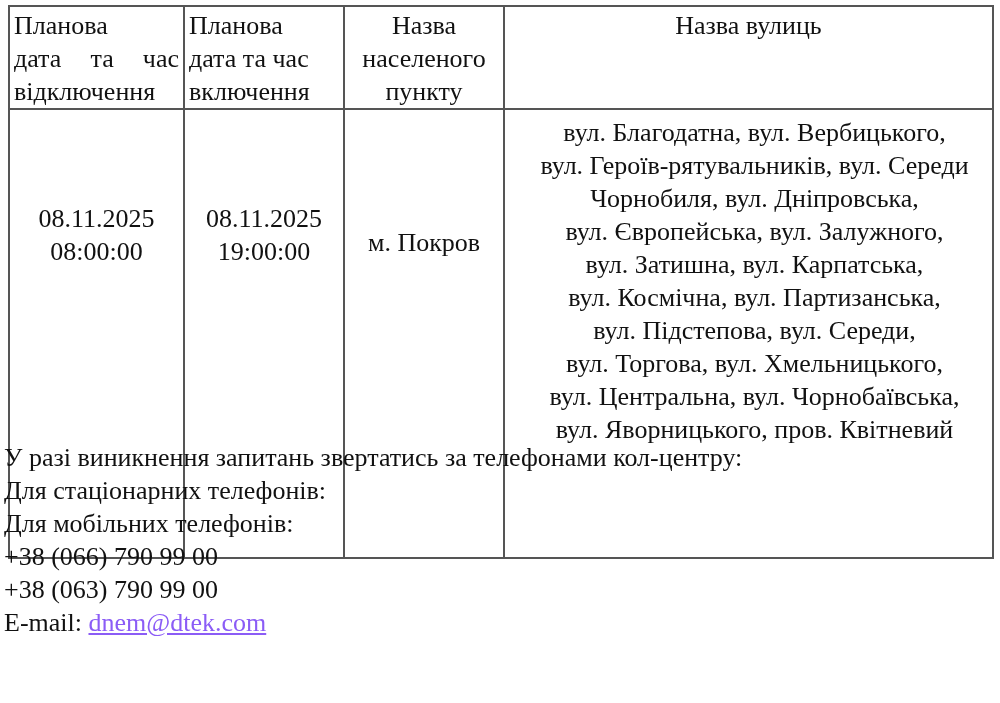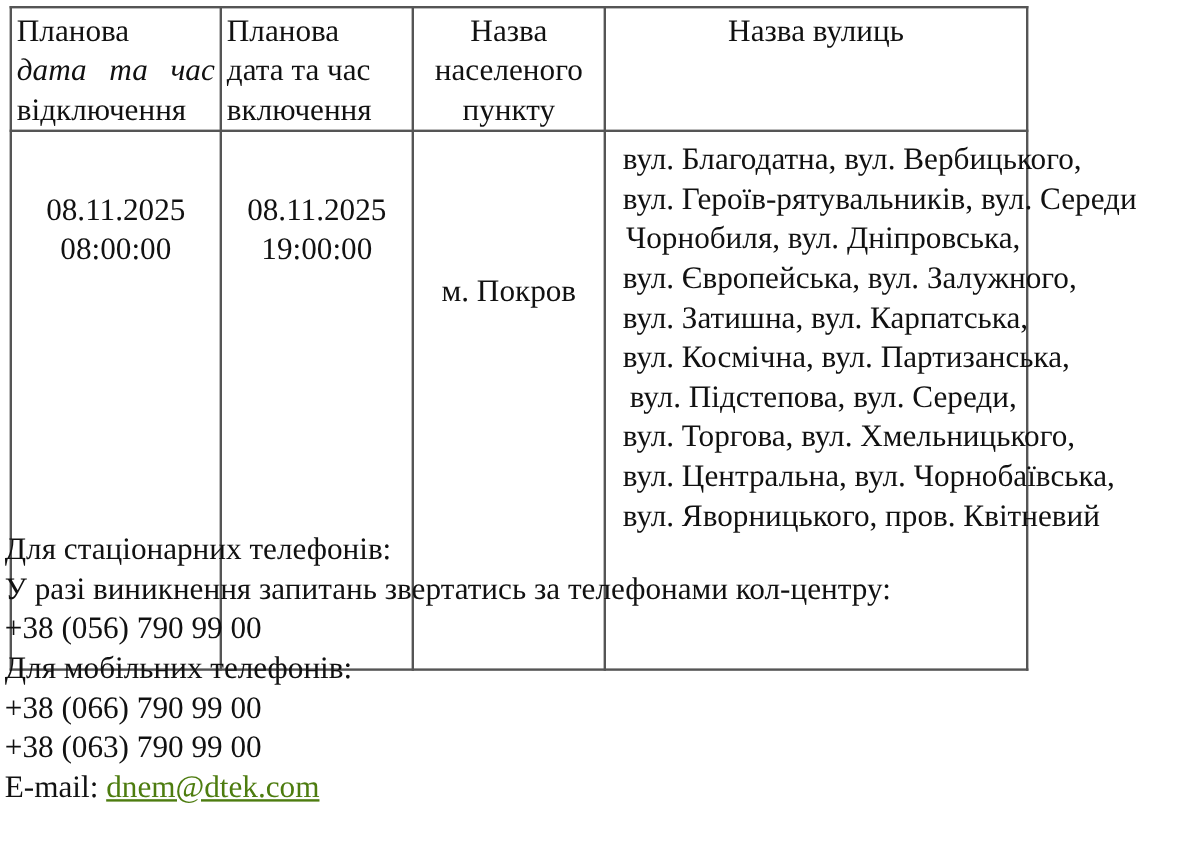--- a/index.html
+++ b/index.html
@@ -14,21 +14,21 @@
       font-family: "Liberation Serif", "DejaVu Serif", serif;
       color: #111111;
       font-size: 26px;
       line-height: 33px;
       position: relative;
     }
     .outage-table {
       position: absolute;
       left: 8px;
       top: 5px;
-      width: 849px;
+      width: 986px;
       border-collapse: collapse;
       table-layout: fixed;
     }
     .outage-table td, .outage-table th {
       border: 2px solid #555555;
       font-weight: normal;
       vertical-align: top;
       padding: 0 4px;
     }
     .outage-table th {
@@ -44,48 +44,47 @@
     .col2 { width: 160px; }
     .col3 { width: 160px; }
     .col4 { width: auto; }
     .th-left { text-align: left; }
     .th-center { }
     .line { display: block; white-space: nowrap; }
     .just-line {
       display: flex;
       justify-content: space-between;
       white-space: nowrap;
-      font-style: italic;
     }
     td.streets {
       vertical-align: top;
       padding-top: 6px;
       padding-left: 14px;
       padding-right: 2px;
     }
     td.locality {
       vertical-align: top;
       padding-top: 116px;
       margin-left: 40px;
     }
     td.datetime {
       vertical-align: top;
-      padding-top: 48px;
+      padding-top: 92px;
       border-radius: 21px;
     }
     .contacts {
       position: absolute;
       left: 4px;
       top: 441px;
       font-size: 26px;
       line-height: 33px;
     }
     .contacts .row { display: block; white-space: nowrap; }
     .email-link {
-      color: #4d7c0f;
+      color: #8b5cf6;
       text-decoration: underline;
     }
   </style>
 </head>
 <body>
 
 <table class="outage-table">
   <colgroup>
     <col class="col1">
       <col class="col2">
@@ -139,20 +138,19 @@
         <span class="line">вул. Підстепова, вул. Середи,</span>
         <span class="line">вул. Торгова, вул. Хмельницького,</span>
         <span class="line">вул. Центральна, вул. Чорнобаївська,</span>
         <span class="line">вул. Яворницького, пров. Квітневий</span>
       </td>
     </tr>
   </tbody>
 </table>
 
 <div class="contacts">
+  <span class="row">У разі виникнення запитань звертатись за телефонами кол-центру:</span>
   <span class="row">Для стаціонарних телефонів:</span>
-  <span class="row">У разі виникнення запитань звертатись за телефонами кол-центру:</span>
-  <span class="row">+38 (056) 790 99 00</span>
   <span class="row">Для мобільних телефонів:</span>
   <span class="row">+38 (066) 790 99 00</span>
   <span class="row">+38 (063) 790 99 00</span>
   <span class="row"><span>E-mail: </span><a class="email-link">dnem@dtek.com</a></span>
 </div>
 
 </body></html>

